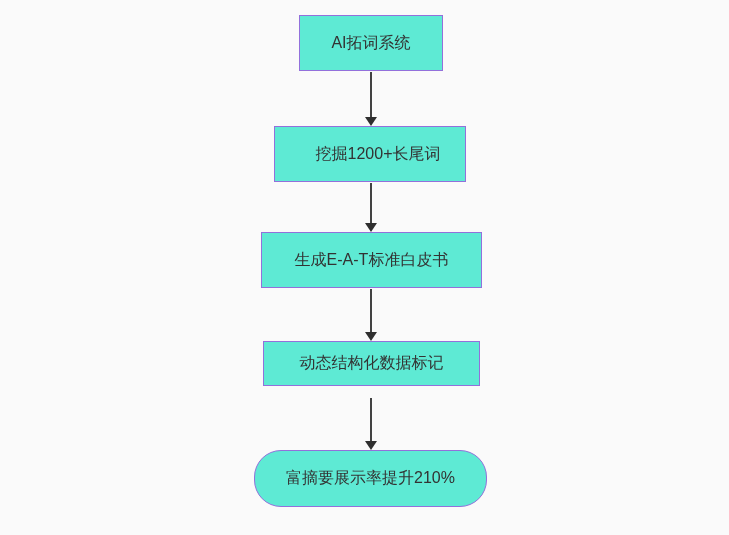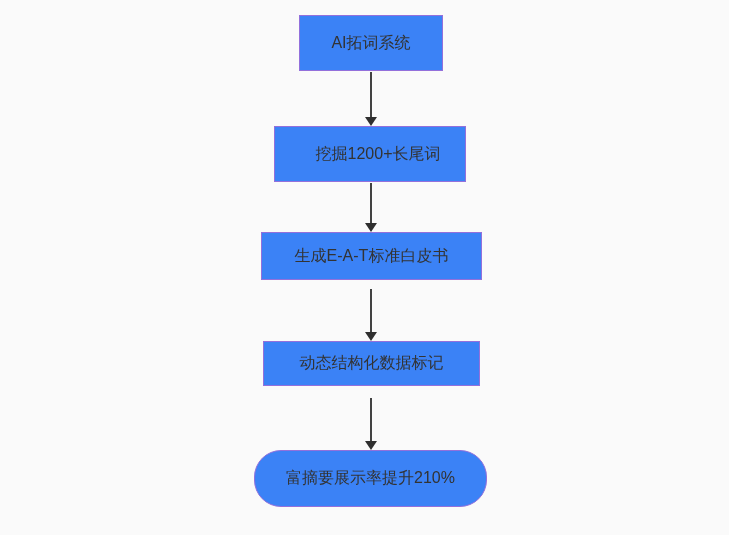--- a/index.html
+++ b/index.html
@@ -10,33 +10,33 @@
     position: relative;
     width: 729px;
     height: 535px;
     background: #fafafa;
     font-family: "Liberation Sans", "DejaVu Sans", sans-serif;
     overflow: hidden;
   }
   .node {
     position: absolute;
     box-sizing: border-box;
-    background: #3b82f6;
+    background: #5eead4;
     border: 1.5px solid #9370DB;
     color: #333333;
     font-size: 16px;
     display: flex;
     align-items: center;
     justify-content: center;
     text-align: center;
     white-space: nowrap;
   }
   .node-1 { left: 299px; top: 15px;  width: 144px; height: 56px; }
   .node-2 { left: 274px; top: 126px; width: 192px; height: 56px; padding-left: 16px; }
-  .node-3 { left: 261px; top: 232px; width: 221px; height: 48px; }
+  .node-3 { left: 261px; top: 232px; width: 221px; height: 56px; }
   .node-4 { left: 263px; top: 341px; width: 217px; height: 45px; }
   .node-5 { left: 254px; top: 450px; width: 233px; height: 57px; border-radius: 27px; }
 
   .edge {
     position: absolute;
     width: 2px;
     background: #424242;
   }
   .edge::after {
     content: "";

